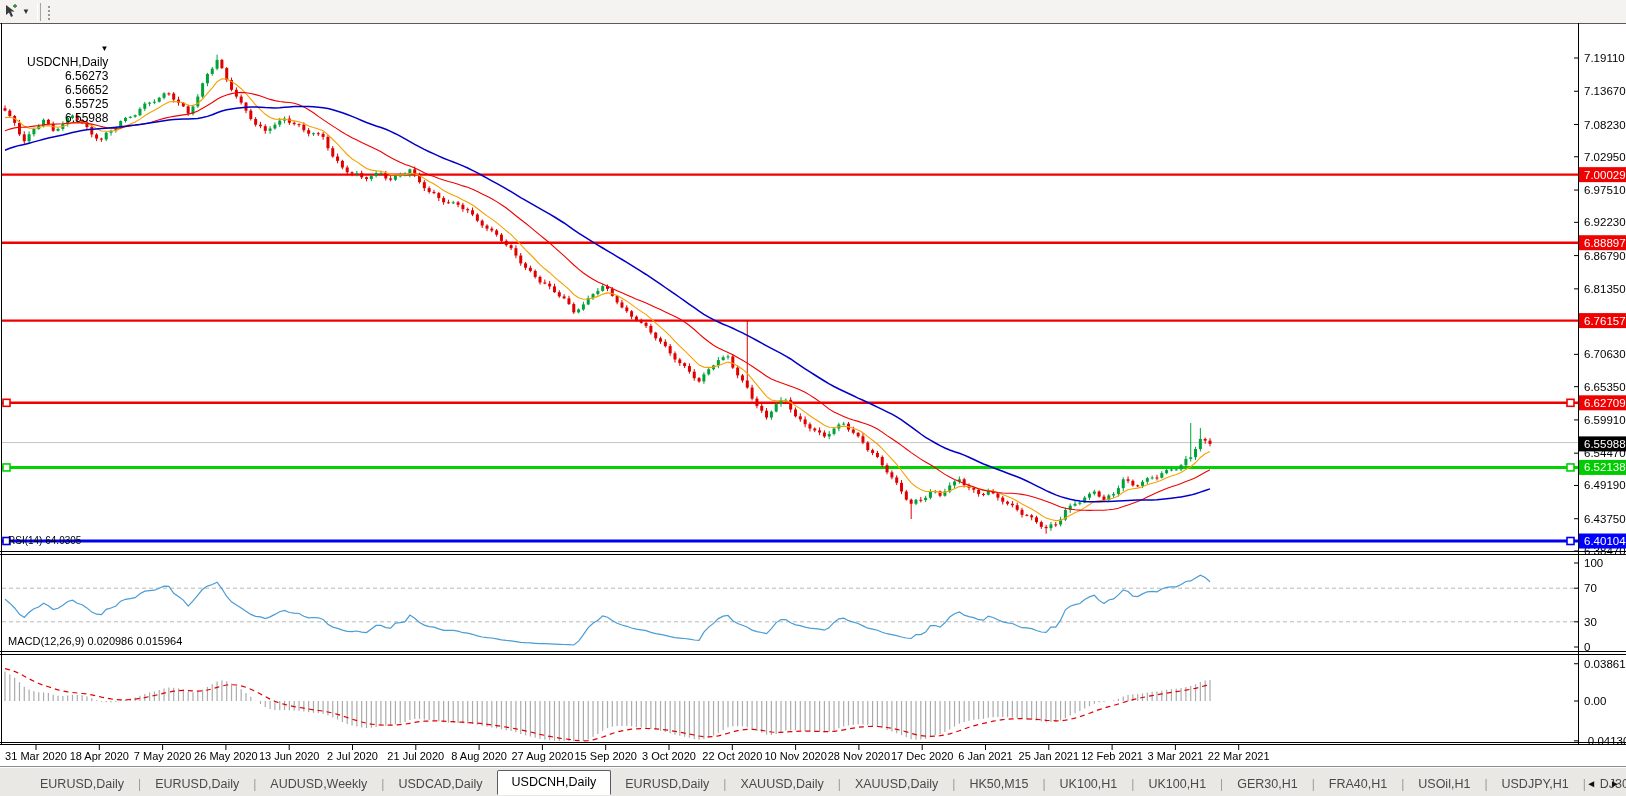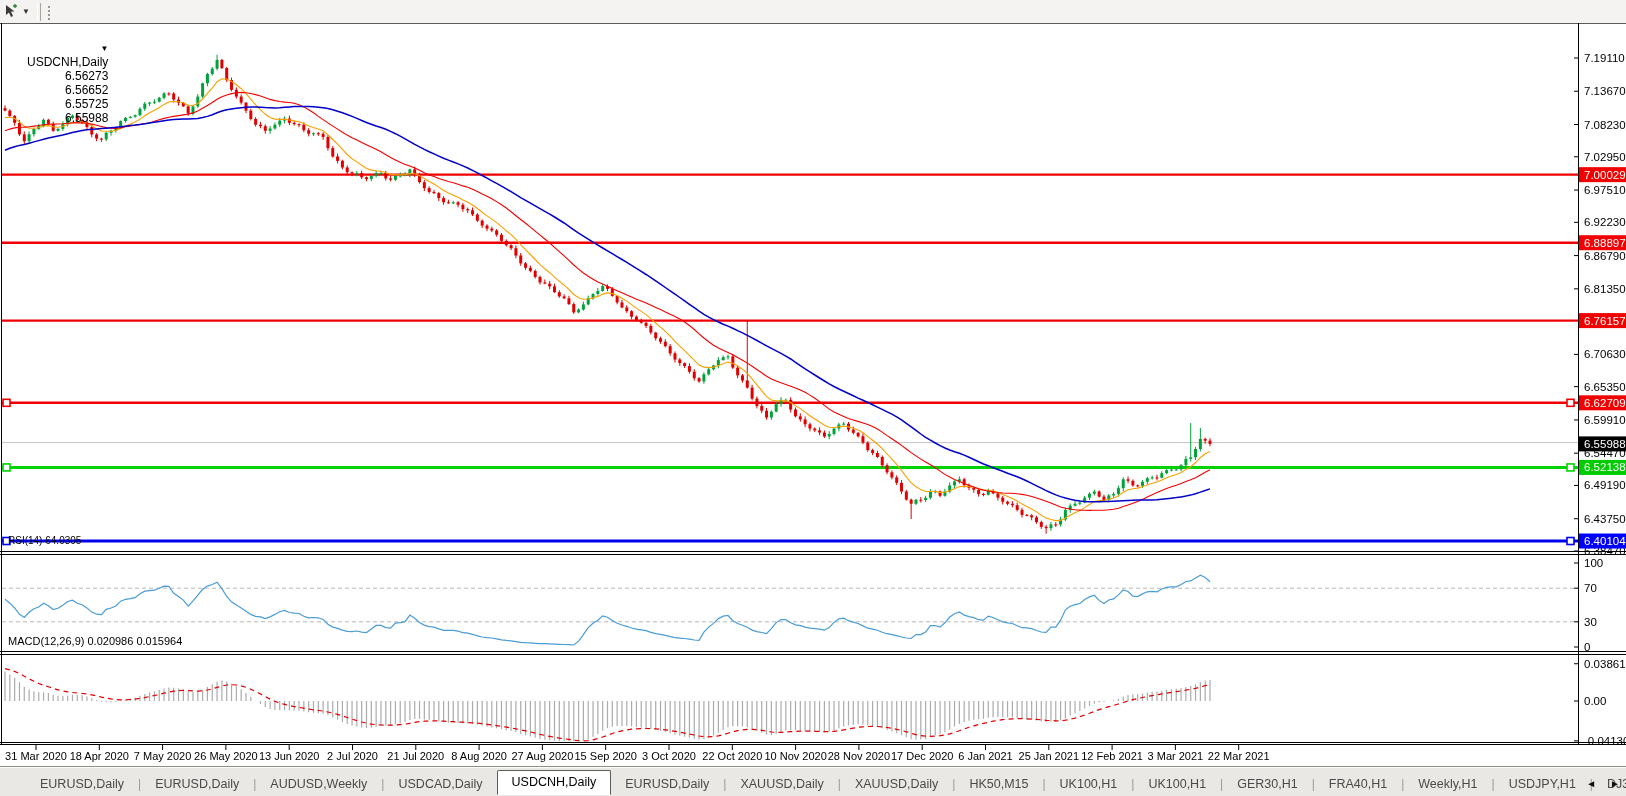--- a/index.html
+++ b/index.html
@@ -976,21 +976,21 @@
         <div class="tab">HK50,M15</div>
         <span class="tab-sep">|</span>
         <div class="tab">UK100,H1</div>
         <span class="tab-sep">|</span>
         <div class="tab">UK100,H1</div>
         <span class="tab-sep">|</span>
         <div class="tab">GER30,H1</div>
         <span class="tab-sep">|</span>
         <div class="tab">FRA40,H1</div>
         <span class="tab-sep">|</span>
-        <div class="tab">Weekly,H1</div>
+        <div class="tab">USOil,H1</div>
         <span class="tab-sep">|</span>
         <div class="tab">USDJPY,H1</div>
         <span class="tab-sep">|</span>
         <div class="tab">DJ30,Weekly</div>
       </div>
     <div id="tab-arrows">
       <span class="tab-arrow">◄</span>
       <span class="tab-arrow">►</span>
     </div>
   </div>

